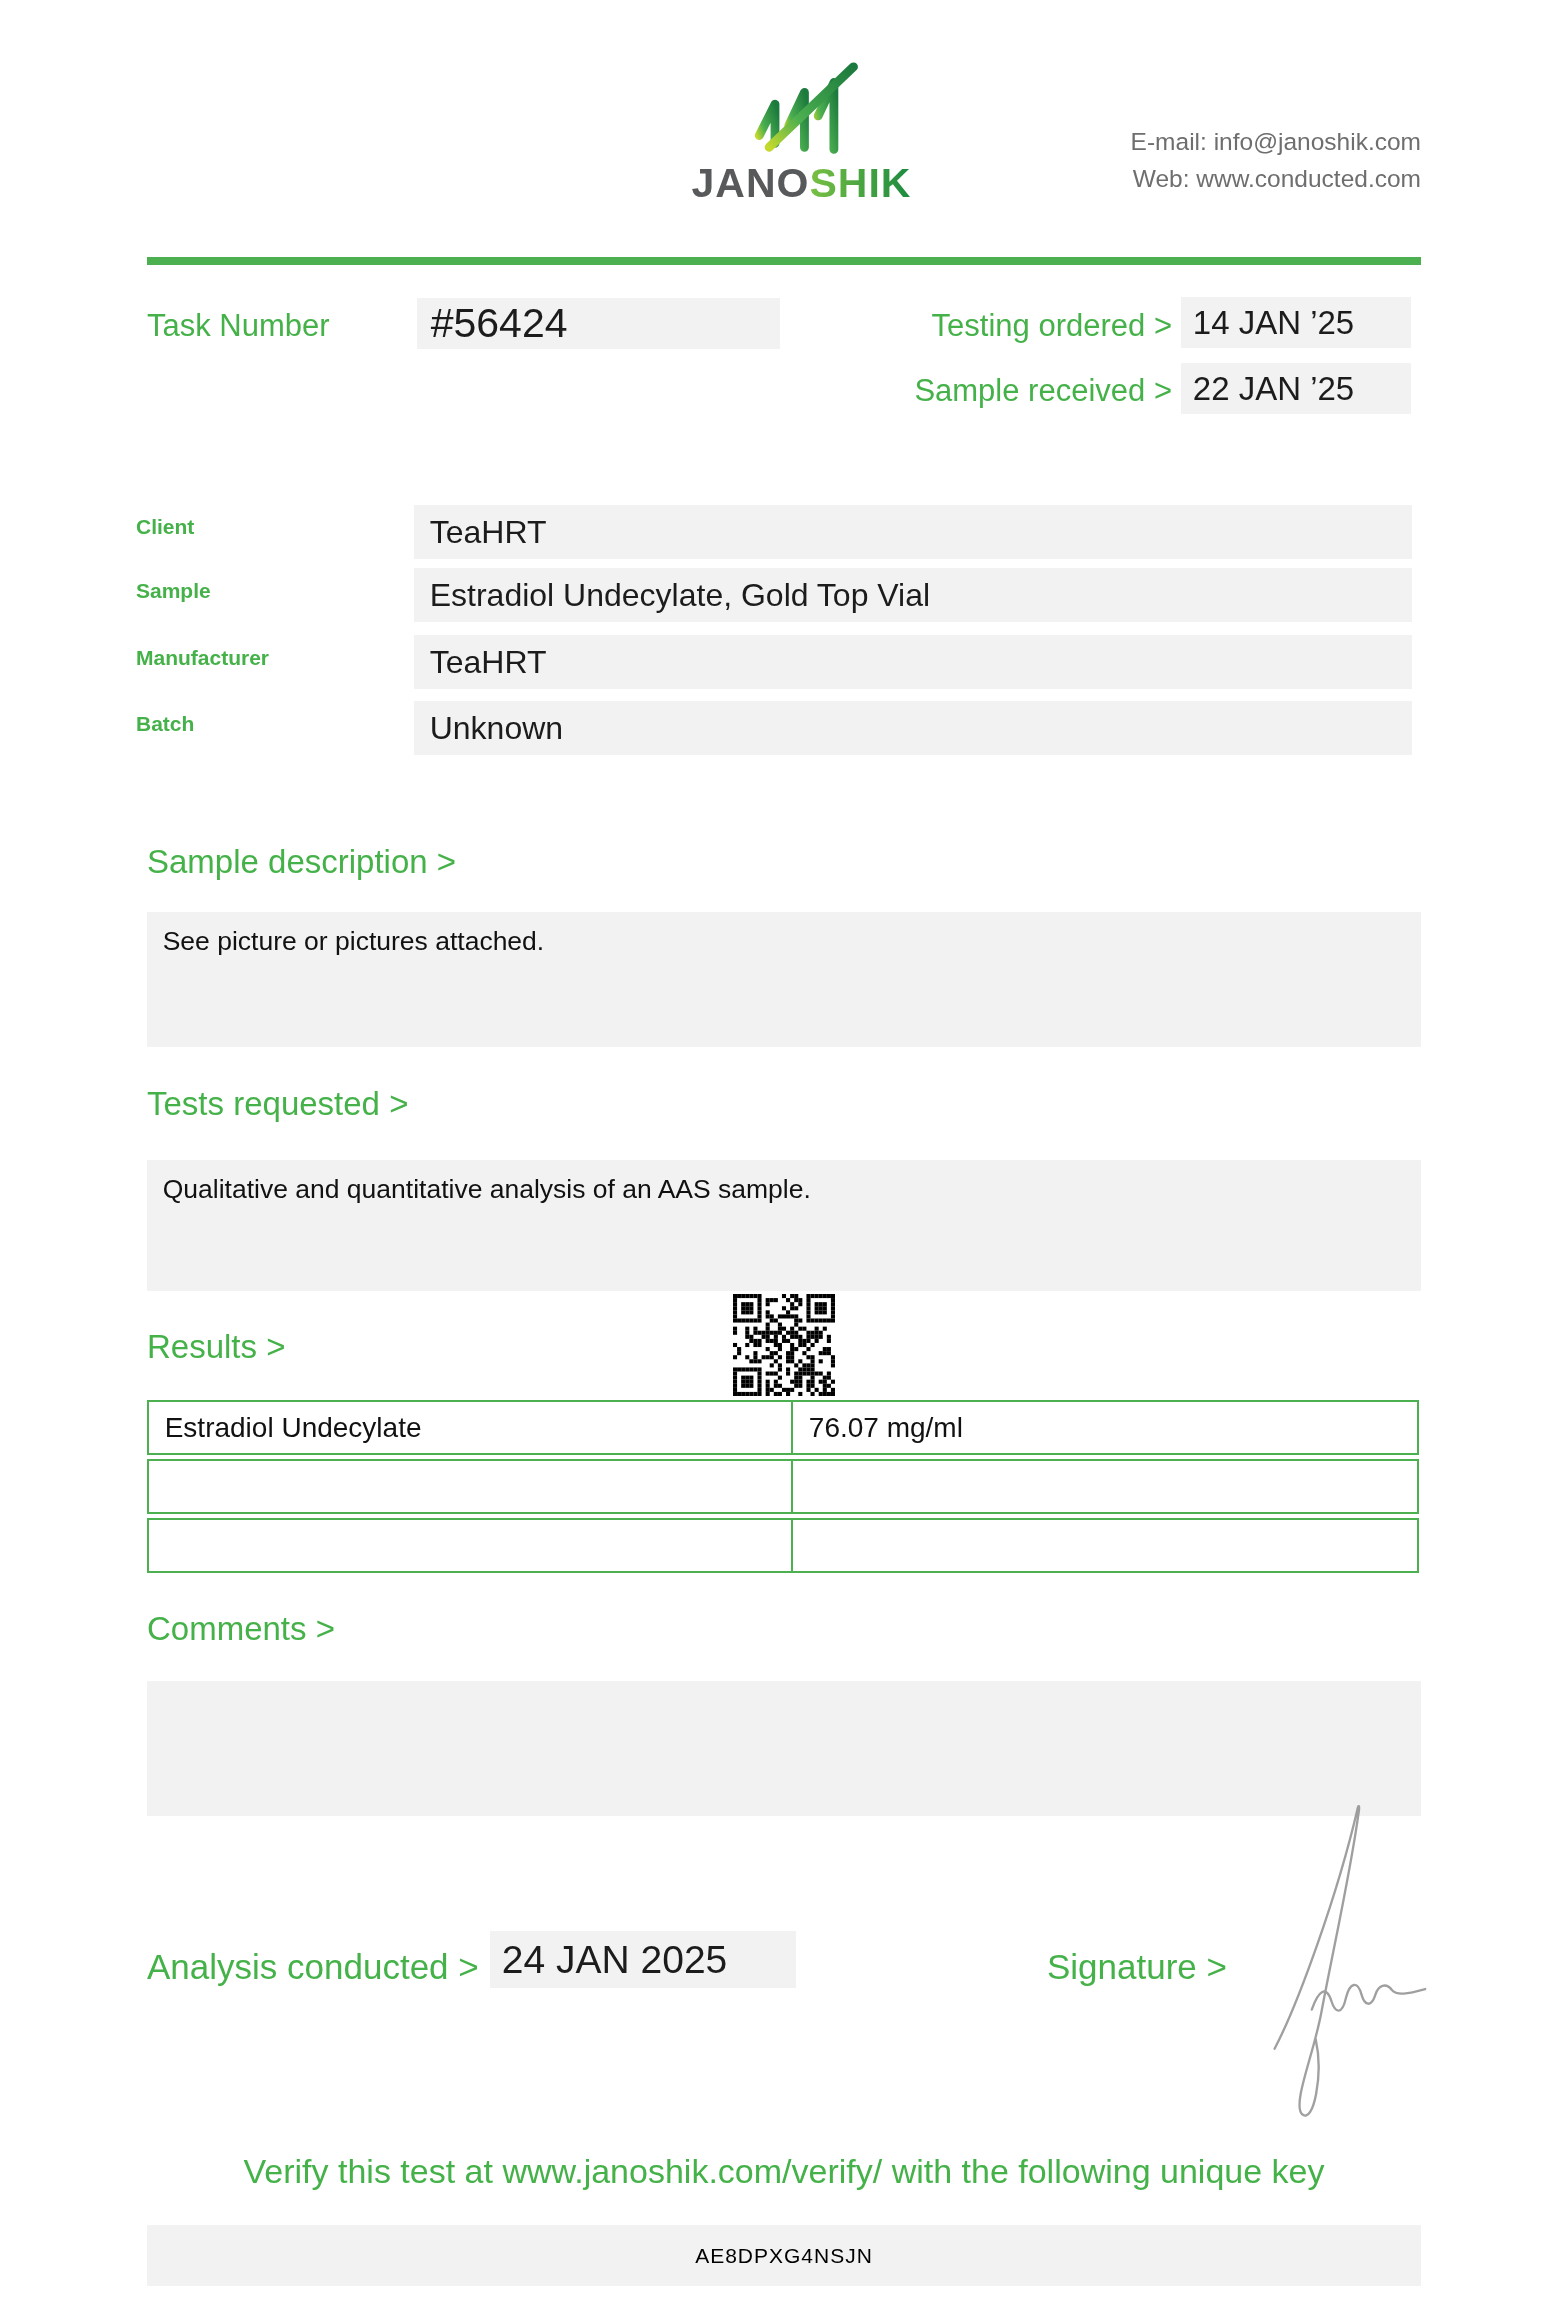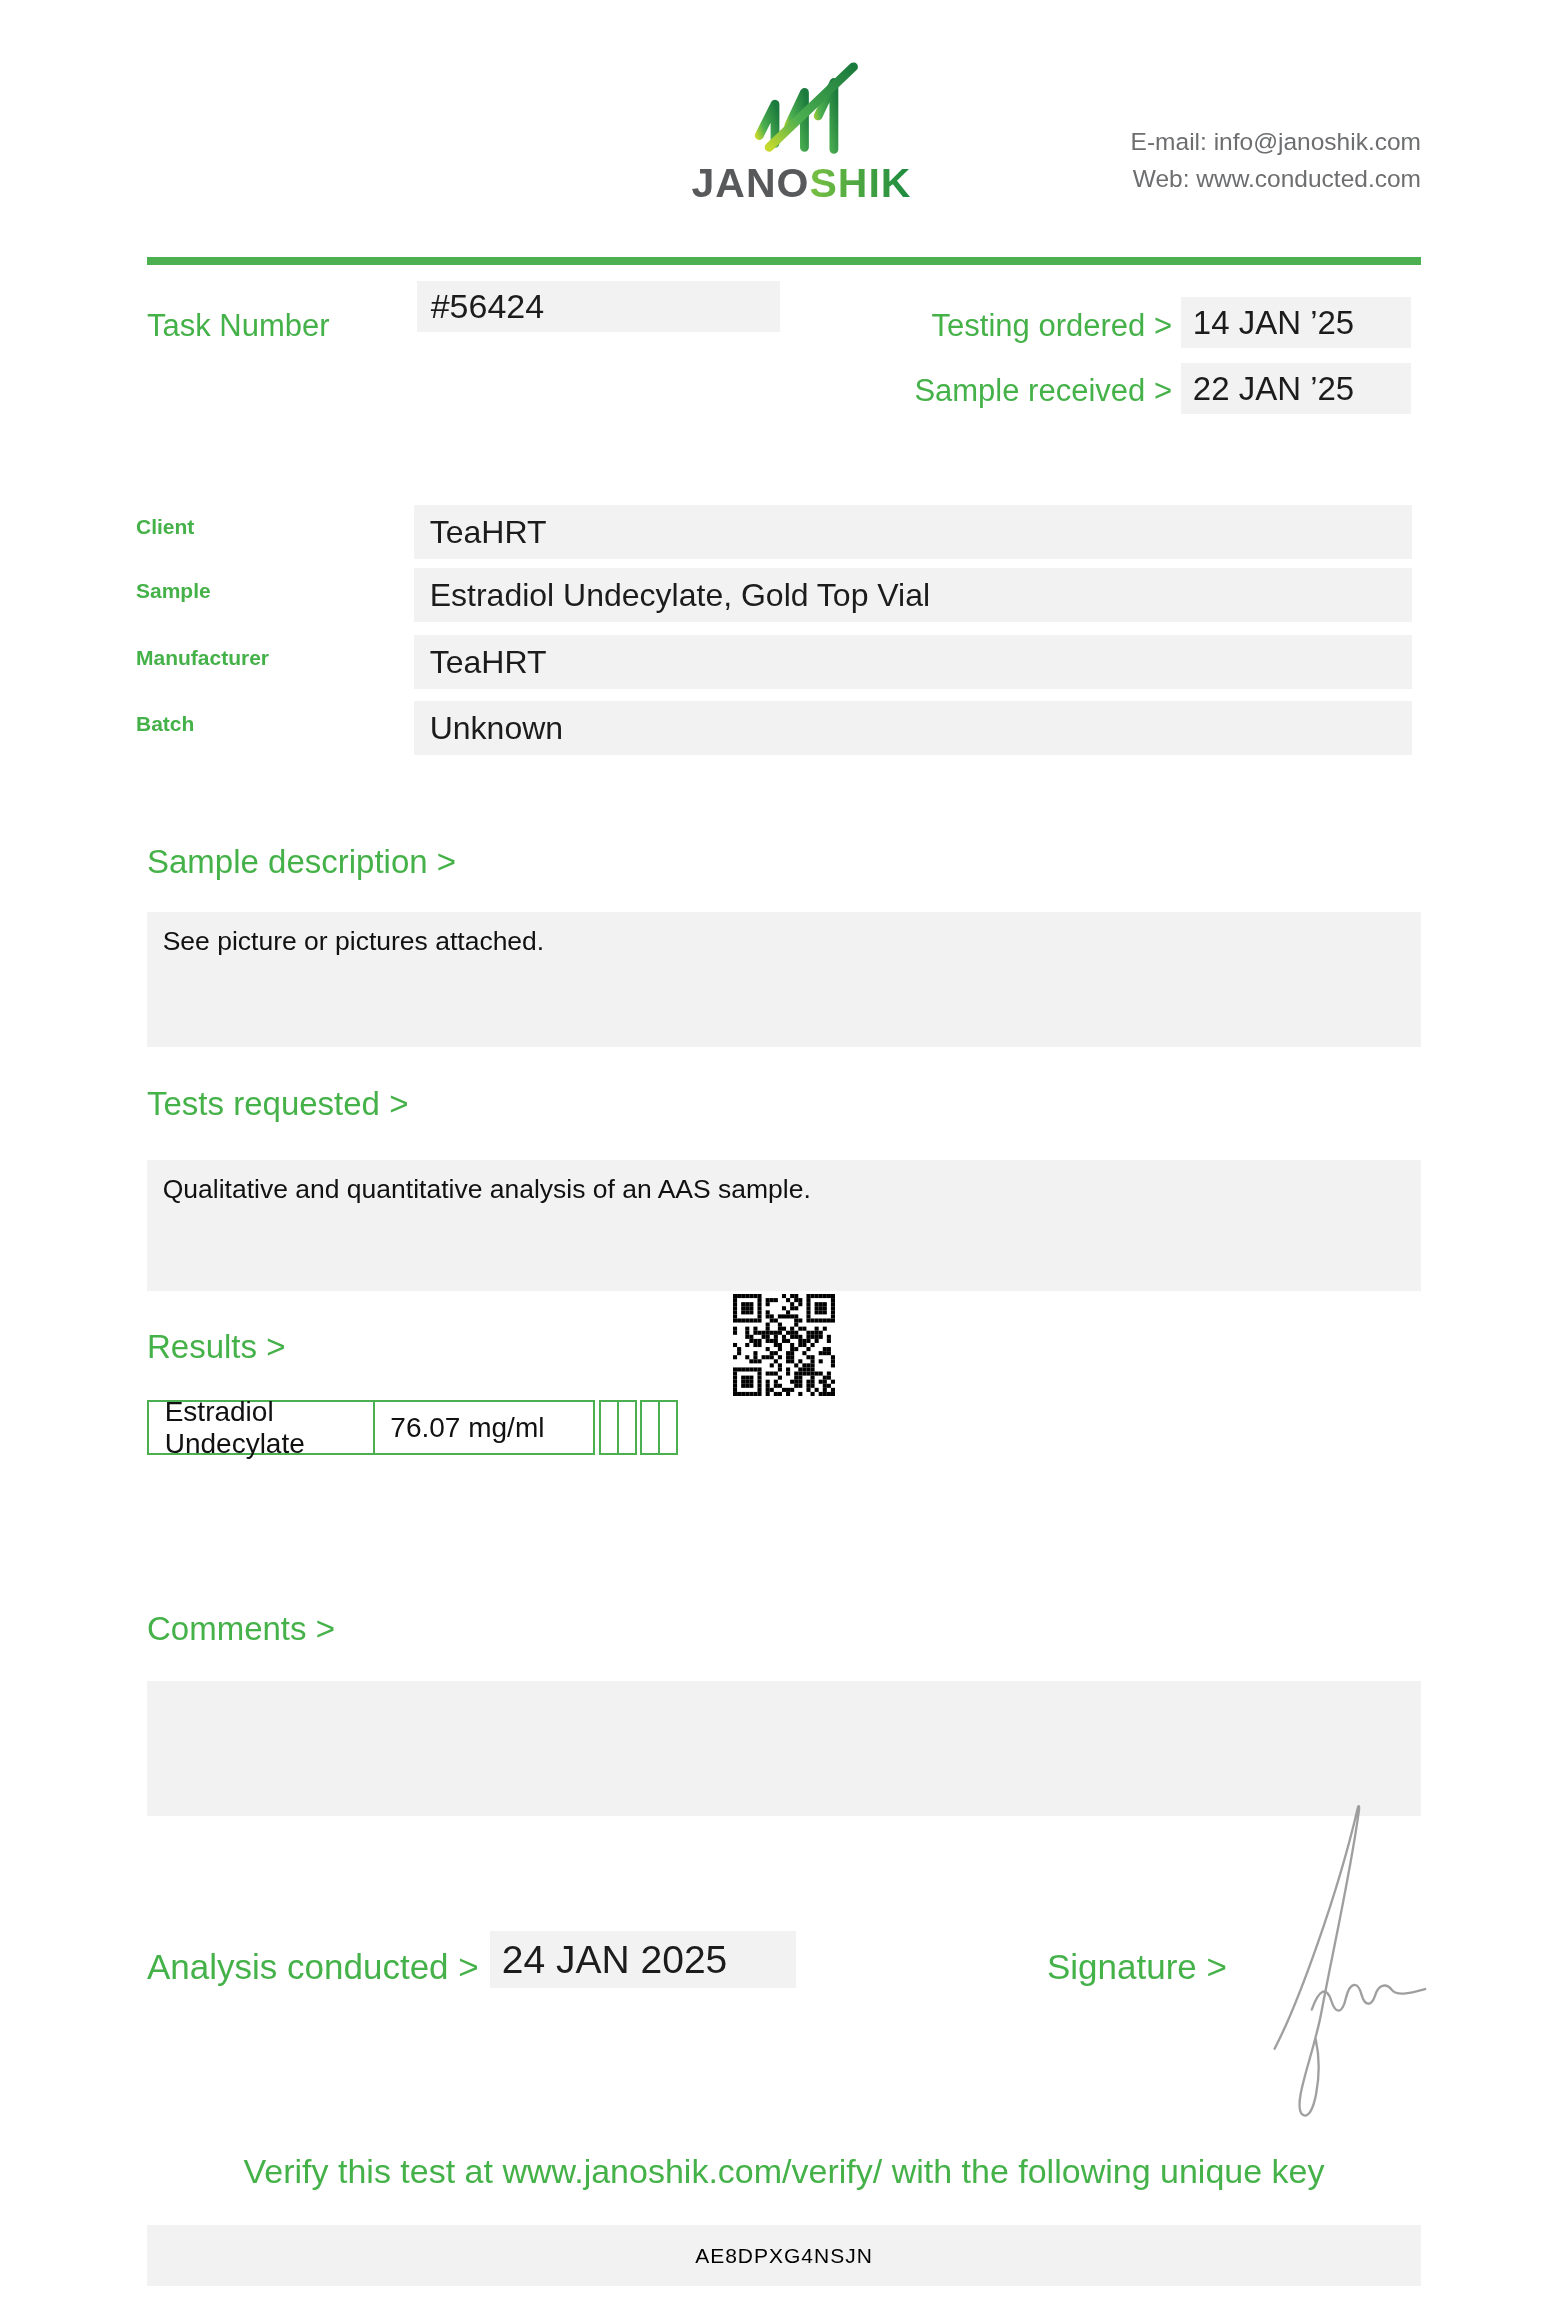--- a/index.html
+++ b/index.html
@@ -25,37 +25,37 @@
   .logo-text .shik{background:linear-gradient(90deg,#7ac143,#1b8a3f);-webkit-background-clip:text;background-clip:text;color:#2e9e3f;margin-top:12px;-webkit-text-fill-color:transparent;}
   .contact{right:147px;top:123px;text-align:right;color:var(--gray-text);font-size:24.5px;line-height:37px;}
 
   .rule{left:147px;top:257px;width:1274px;height:7.8px;background:var(--border-green);}
 
   
   .glabel{color:var(--green);font-size:31px;}
   .gbox{background:var(--box-gray);display:flex;align-items:center;}
   .val{color:var(--ink);}
   .task-label{left:147px;top:308px;}
-  .task-box{left:417px;top:281px;width:363px;height:51px;font-size:34px;padding-left:13.7px;}
+  .task-box{left:417px;top:298px;width:363px;height:51px;font-size:41px;padding-left:13.7px;}
   .ordered-label{left:863px;top:308px;width:309px;text-align:right;}
   .ordered-box{left:1181px;top:297px;width:230px;height:51px;font-size:33px;padding-left:11.8px;}
   .received-label{left:863px;top:373px;width:309px;text-align:right;}
   .received-box{left:1181px;top:363px;width:230px;height:51px;font-size:33px;padding-left:11.8px;}
 
   
   .frow-label{left:136px;font-size:21px;font-weight:bold;}
   .frow-box{left:414px;width:998px;height:54px;font-size:32px;padding-left:15.7px;}
 
   
   .sec-head{left:147px;color:var(--green);font-size:33px;}
   .big-box{left:147px;width:1274px;background:var(--box-gray);font-size:26.5px;color:#111;padding:13.7px 15.7px;}
 
   
   .qr{left:733px;top:1294px;width:102px;height:102px;}
-  .rtable{left:147px;top:1400px;width:1272px;display:flex;flex-direction:row;gap:3.9px;}
+  .rtable{left:147px;top:1400px;width:1272px;display:flex;flex-direction:column;gap:3.9px;}
   .rrow{display:flex;border:2.9px solid var(--border-green);height:55px;background:#fff;}
   .rcell{display:flex;align-items:center;padding-left:15.7px;font-size:28px;color:#111;}
   .rcell.c0{width:50.8%;border-right:2.9px solid var(--border-green);}
   .rcell.c1{width:49.2%;}
 
   
   .analysis-label{left:147px;top:1947px;font-size:35px;}
   .analysis-box{left:490px;top:1931px;width:306px;height:57px;font-size:39px;padding-left:11.8px;}
   .sig-label{left:1047px;top:1947px;font-size:35px;}
   .sig-img{left:1257px;top:1802px;}

